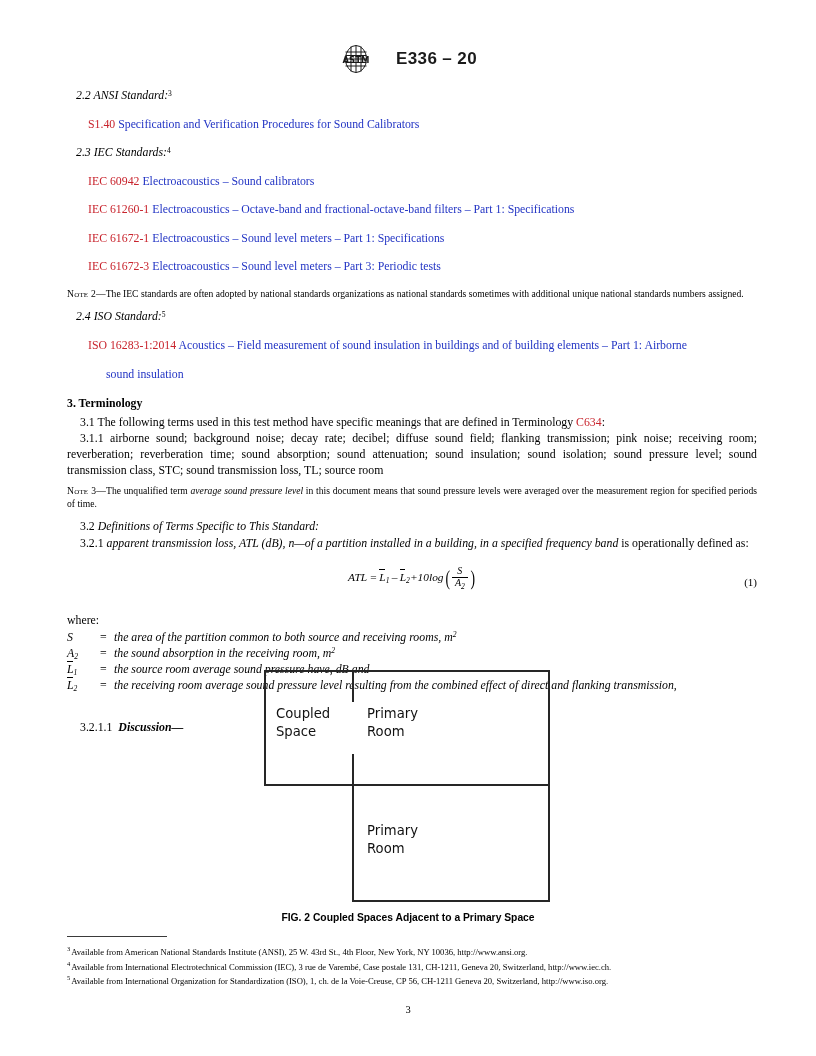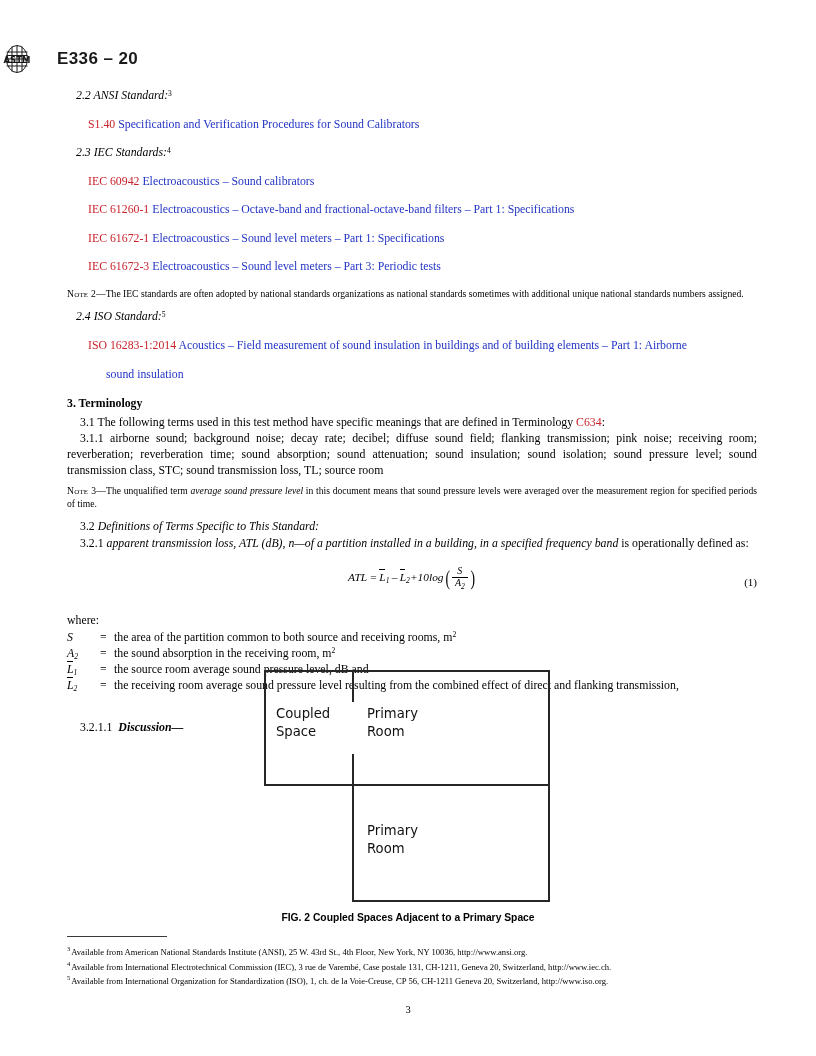--- a/index.html
+++ b/index.html
@@ -21,20 +21,21 @@
   }
 
   
   .header {
     position: absolute;
     top: 44px;
     left: 0;
     width: 816px;
     display: flex;
     align-items: center;
+    justify-content: center;
     gap: 23px;
   }
   .astm-logo {
     width: 34px;
     height: 30px;
     display: block;
   }
   .header-title {
     font-family: "Liberation Sans", "DejaVu Sans", sans-serif;
     font-weight: bold;
@@ -155,21 +156,21 @@
   .where { margin: 13px 0 0 0; font-size: 11.8px; }
   .deflist { margin: 2px 0 0 0; font-size: 11.8px; line-height: 1.30; }
   .defrow { display: flex; align-items: flex-start; }
   .defsym {
     width: 33px;
     flex: 0 0 33px;
     font-style: italic;
     white-space: nowrap;
   }
   .defeq { width: 14px; flex: 0 0 14px; }
-  .deftxt { flex: 1 1 auto; }
+  .deftxt { flex: 1 1 auto; font-style: italic; }
   .deftxt sup { font-size: 7.6px; vertical-align: 0.5em; }
   .defsym .sub { font-size: 7.6px; vertical-align: -0.3em; }
   .defcont { padding-left: 60px; }
 
   .disc {
     margin: 26px 0 0 0;
     padding-left: 13px;
     font-size: 11.8px;
   }
   .disc i { font-style: italic; font-weight: bold; }
@@ -335,21 +336,21 @@
         <span class="deftxt"><span>the area of the partition common to both source and receiving rooms, m</span><sup>2</sup></span>
       </div>
       <div class="defrow">
         <span class="defsym"><span>A</span><span class="sub">2</span></span>
         <span class="defeq">=</span>
         <span class="deftxt"><span>the sound absorption in the receiving room, m</span><sup>2</sup></span>
       </div>
       <div class="defrow">
         <span class="defsym"><span class="ovl"><span>L</span></span><span class="sub">1</span></span>
         <span class="defeq">=</span>
-        <span class="deftxt">the source room average sound pressure level, dB and</span>
+        <span class="deftxt">the source room average sound pressure have, dB and</span>
       </div>
       <div class="defrow">
         <span class="defsym"><span class="ovl"><span>L</span></span><span class="sub">2</span></span>
         <span class="defeq">=</span>
         <span class="deftxt">the receiving room average sound pressure level resulting from the combined effect of direct and flanking transmission,</span>
       </div>
     </div>
 
     <p class="disc"><span>3.2.1.1</span>&nbsp; <i>Discussion—</i></p>
 

